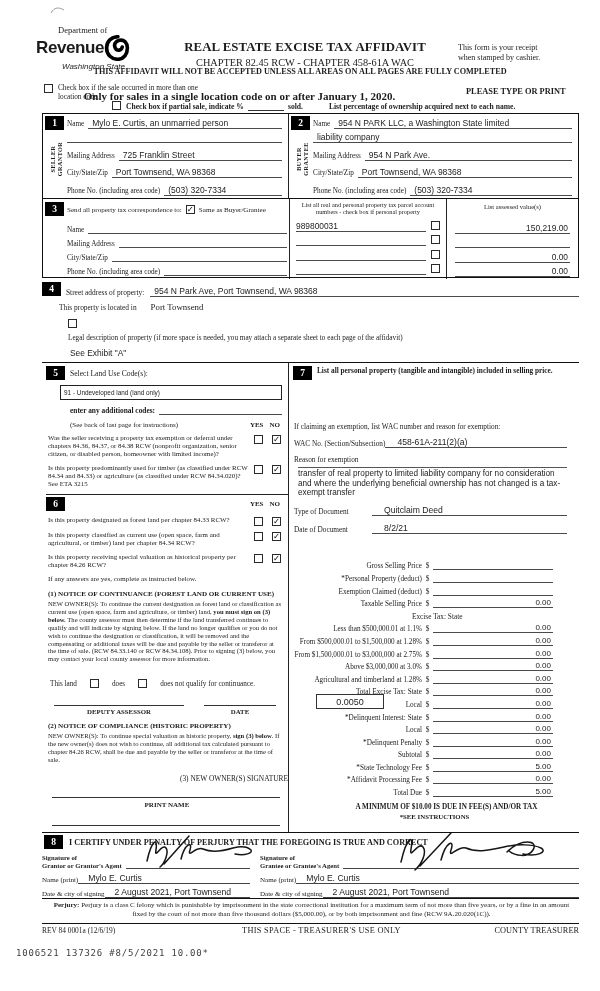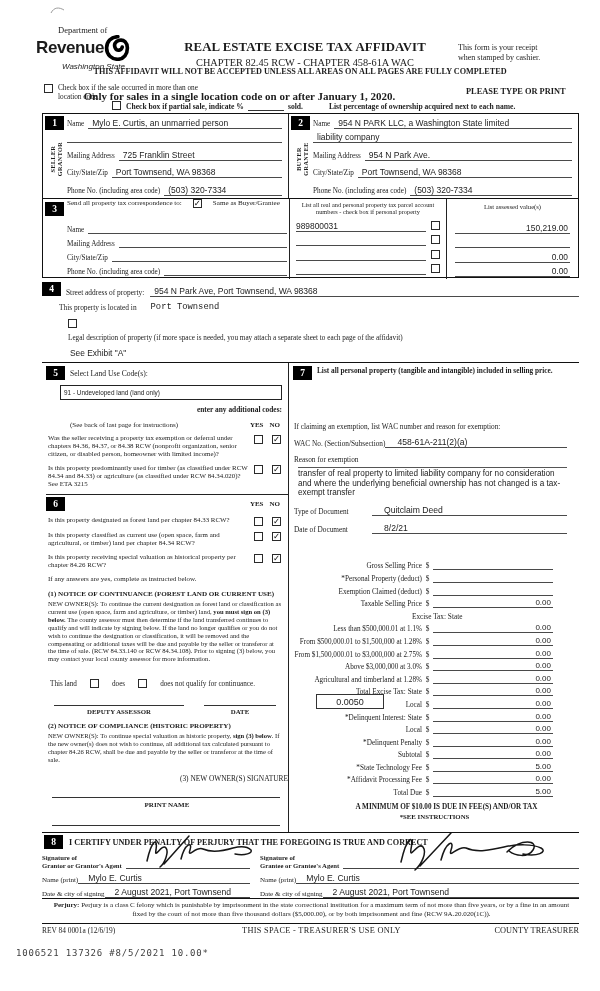--- a/index.html
+++ b/index.html
@@ -42,53 +42,53 @@
           font-size:6.2px;font-weight:bold;line-height:7px;letter-spacing:.4px;}
   .prow{display:flex;align-items:flex-end;height:17.6px;padding-right:6px;}
   .prow.r1{height:15px;}
   .prow.r2{height:14px;}
   .plabel{font-size:7.2px;padding-right:4px;flex:none;line-height:9px;}
   .pfill{flex:1;border-bottom:1px solid #4a4a4a;font-family:"Liberation Sans",sans-serif;
          font-size:8.5px;line-height:10px;padding-left:4px;white-space:nowrap;}
   .sec3{display:flex;border-top:1.2px solid #111;height:81px;box-sizing:border-box;}
   .s3l{width:246px;position:relative;box-sizing:border-box;padding-left:24px;}
   .s3l .numbox{position:absolute;top:3px;left:2px;}
-  .s3head{display:flex;gap:11px;height:21px;font-size:7.1px;}
+  .s3head{display:flex;align-items:center;gap:4px;height:21px;font-size:7.1px;}
   .s3row{display:flex;align-items:flex-end;height:13.9px;font-size:6.9px;padding-right:2px;}
   .s3row .plabel{line-height:8px;}
   .s3m{width:157px;border-left:1px solid #222;box-sizing:border-box;display:flex;flex-direction:column;padding:2px 6px 0;}
   .s3mhead{font-size:6.3px;text-align:center;line-height:7.2px;height:16px;}
   .s3mrow{display:flex;align-items:flex-end;height:14.6px;}
   .s3mnum{flex:1;border-bottom:1px solid #4a4a4a;font-family:"Liberation Sans",sans-serif;font-size:8.4px;line-height:10px;}
   .s3mrow .cb{margin:0 0 2px 5px;}
   .s3r{flex:1;border-left:1px solid #222;display:flex;flex-direction:column;padding:2px 8px 0;box-sizing:border-box;}
   .s3rhead{font-size:6.6px;text-align:center;height:16px;padding-top:2px;}
   .s3rrow{display:flex;align-items:flex-end;height:14.6px;}
   .s3rval{flex:1;border-bottom:1px solid #4a4a4a;text-align:right;font-family:"Liberation Sans",sans-serif;
           font-size:8.4px;line-height:10px;padding-right:2px;}
   
   .sec4{position:absolute;top:282px;left:42px;width:537px;}
   .s4r1{display:flex;align-items:flex-end;height:15px;}
   .s4r1 .numbox{margin-right:5px;align-self:flex-start;}
   .s4lab{font-size:7.4px;padding-right:6px;line-height:9px;}
   .s4fill{flex:1;border-bottom:1px solid #4a4a4a;font-family:"Liberation Sans",sans-serif;font-size:8.5px;line-height:10px;padding-left:4px;}
   .s4r2{display:flex;align-items:flex-end;margin:5px 0 0 17px;}
-  .s4locval{font-family:Liberation Mono, monospace;font-size:8.8px;padding-left:8px;line-height:10px;}
+  .s4locval{font-family:Liberation Serif, serif;font-size:8.8px;padding-left:8px;line-height:10px;}
   .s4r3{display:flex;gap:6px;margin:7px 0 0 26px;font-size:7.2px;align-items:flex-start;}
   .s4r4{margin:6px 0 0 26px;font-size:7.2px;}
   .s4r5{margin:6px 0 0 28px;font-family:"Liberation Sans",sans-serif;font-size:8.4px;}
   
   .main{position:absolute;top:362px;left:42px;width:537px;height:470px;border-top:1.2px solid #111;box-sizing:border-box;}
   .mleft{position:absolute;left:0;top:0;width:247px;height:469px;border-right:1px solid #222;box-sizing:border-box;
          padding:3px 0 0 4px;overflow:hidden;}
   .mright{position:absolute;left:248px;top:0;width:289px;height:469px;padding-top:3px;box-sizing:border-box;overflow:hidden;}
   .s5head{display:flex;gap:5px;align-items:center;font-size:7.6px;}
   .codebox{margin:5px 6px 0 14px;border:1.2px solid #222;height:13px;display:flex;align-items:center;
            padding-left:3px;font-family:"Liberation Sans",sans-serif;font-size:6.4px;}
-  .addl{display:flex;align-items:flex-end;margin:5px 6px 0 24px;font-size:7.4px;font-weight:bold;flex-direction:column;}
+  .addl{display:flex;align-items:flex-end;margin:5px 6px 0 24px;font-size:7.4px;font-weight:bold;}
   .addl .fill{flex:1;margin-left:4px;}
   .seeback{display:flex;align-items:flex-end;margin:6px 8px 0 24px;font-size:7px;}
   .ynhead{margin-left:auto;display:flex;gap:6px;font-weight:bold;font-size:7px;}
   .qrow{display:flex;margin:5px 7px 0 2px;}
   .qtext{flex:1;font-size:6.9px;line-height:8.2px;padding-right:6px;}
   .qcbs{display:flex;gap:9px;padding-top:1px;}
   .s6bar{display:flex;align-items:center;margin-top:6px;border-top:1px solid #222;padding:2px 8px 0 0;}
   .note6{margin:6px 0 0 2px;font-size:7px;}
   .ptitle{margin:7px 0 0 2px;font-size:7.1px;font-weight:bold;}
   .ptext{margin:2px 7px 0 2px;font-size:6.6px;line-height:7.9px;}

